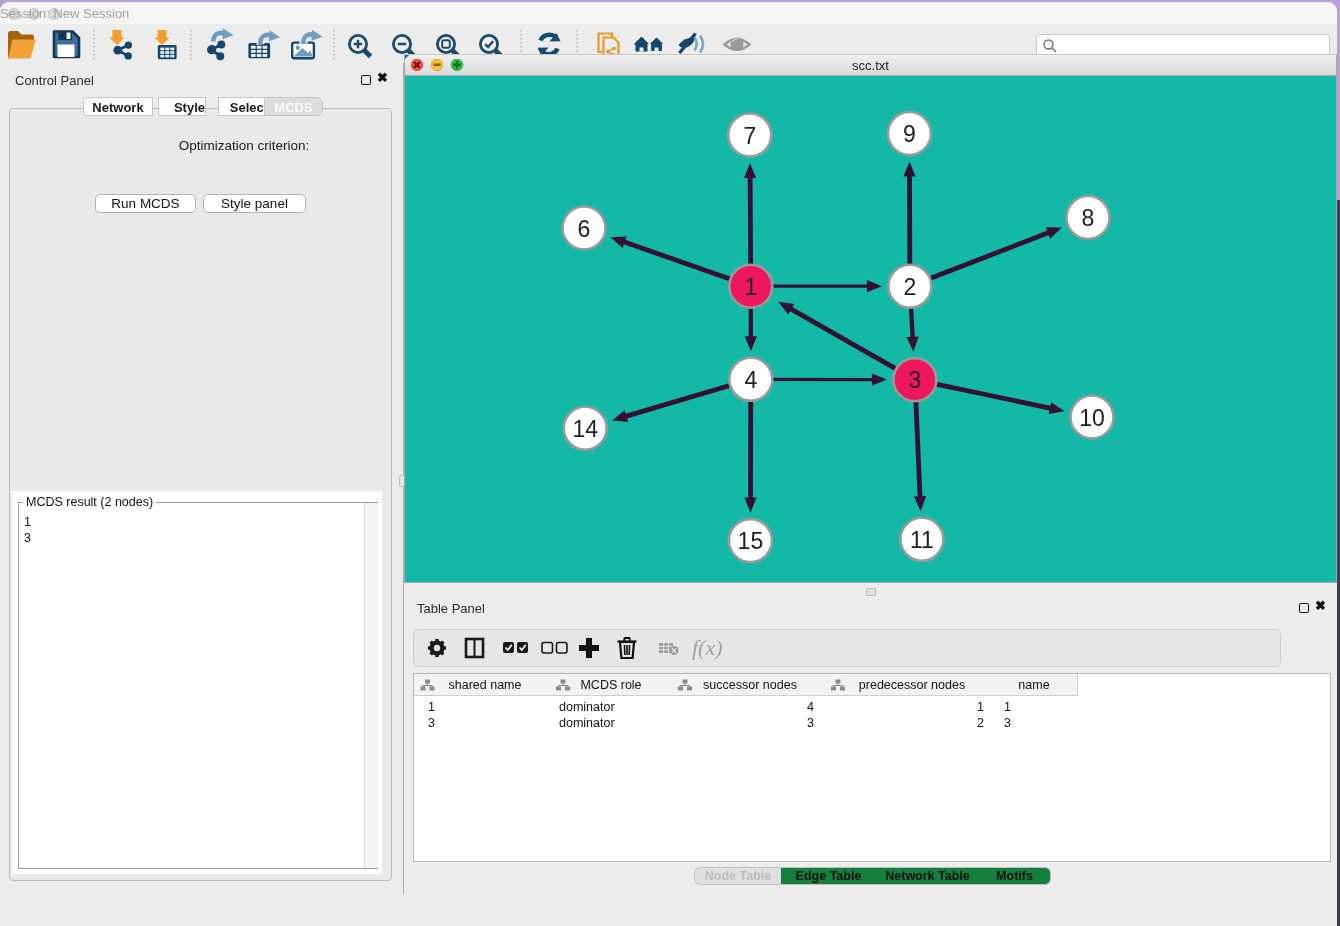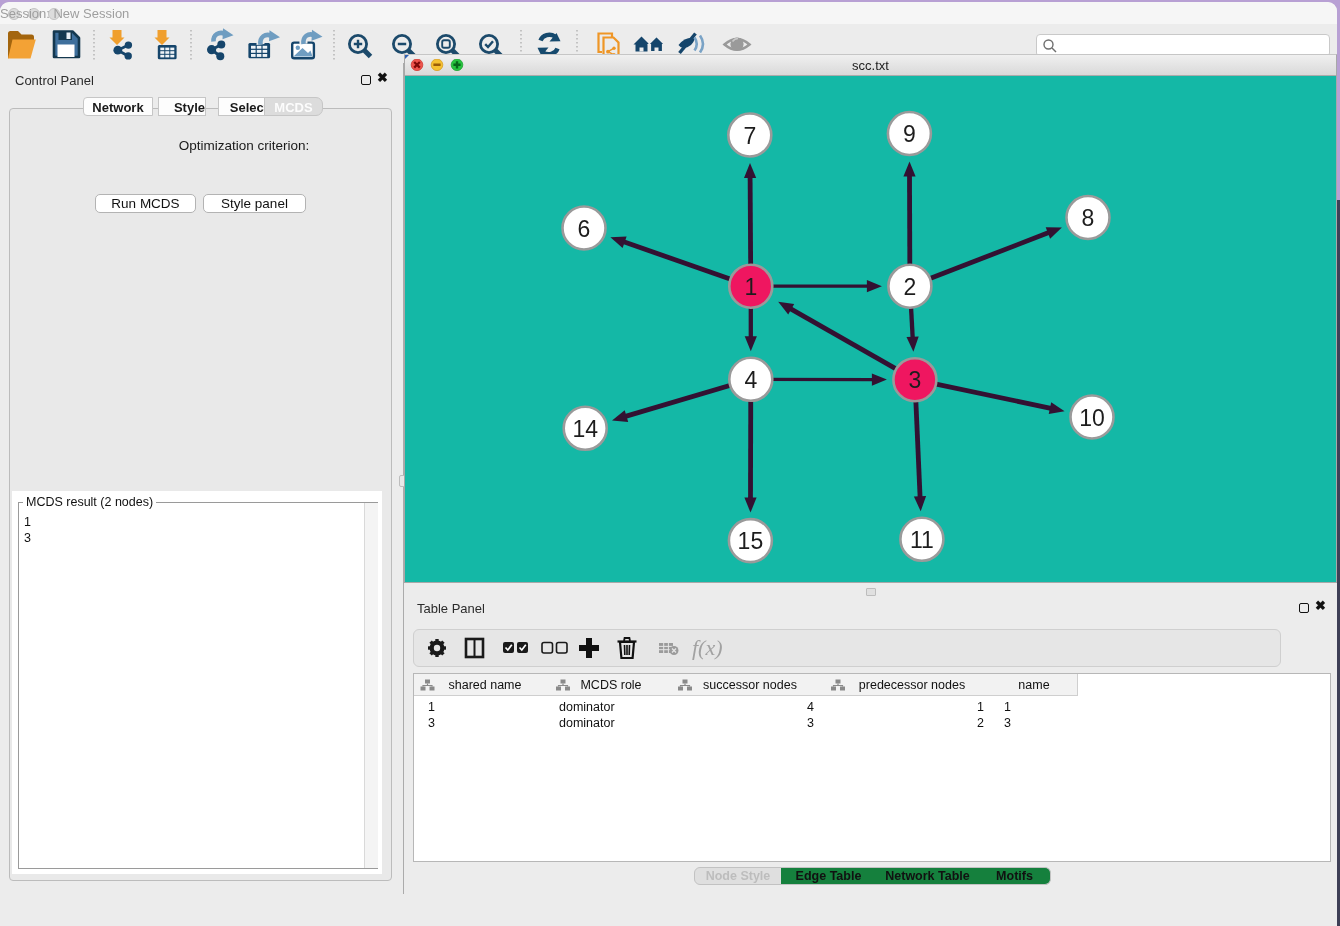--- a/index.html
+++ b/index.html
@@ -402,18 +402,18 @@
           </g>
         <g transform="translate(418.5,5.5)">
             <rect x="3" y="0" width="5" height="4"></rect>
             <rect x="-1.5" y="7" width="5" height="4"></rect>
             <rect x="7.5" y="7" width="5" height="4"></rect>
             <path d="M5.5 4 L5.5 6 M1 7 L1 6 L10 6 L10 7" stroke="#8a8a8a" fill="none" stroke-width="1.2"></path>
           </g>
       </g>
     </svg>
   </div>
-  <div class="btab abs" style="left:694px;width:88px;border-radius:6px 0 0 6px;background:#dfdfdf;color:#bdbdbd;">Node Style</div>
+  <div class="btab abs" style="left:694px;width:88px;border-radius:6px 0 0 6px;background:#dfdfdf;color:#bdbdbd;">Node Table</div>
   <div class="btab abs" style="left:781px;width:96px;border-left:none;">Edge Table</div>
   <div class="btab abs" style="left:876px;width:104px;border-left:none;">Network Table</div>
   <div class="btab abs" style="left:979px;width:72px;border-left:none;border-radius:0 6px 6px 0;">Motifs</div>
 
 </div>
 
 </body></html>

